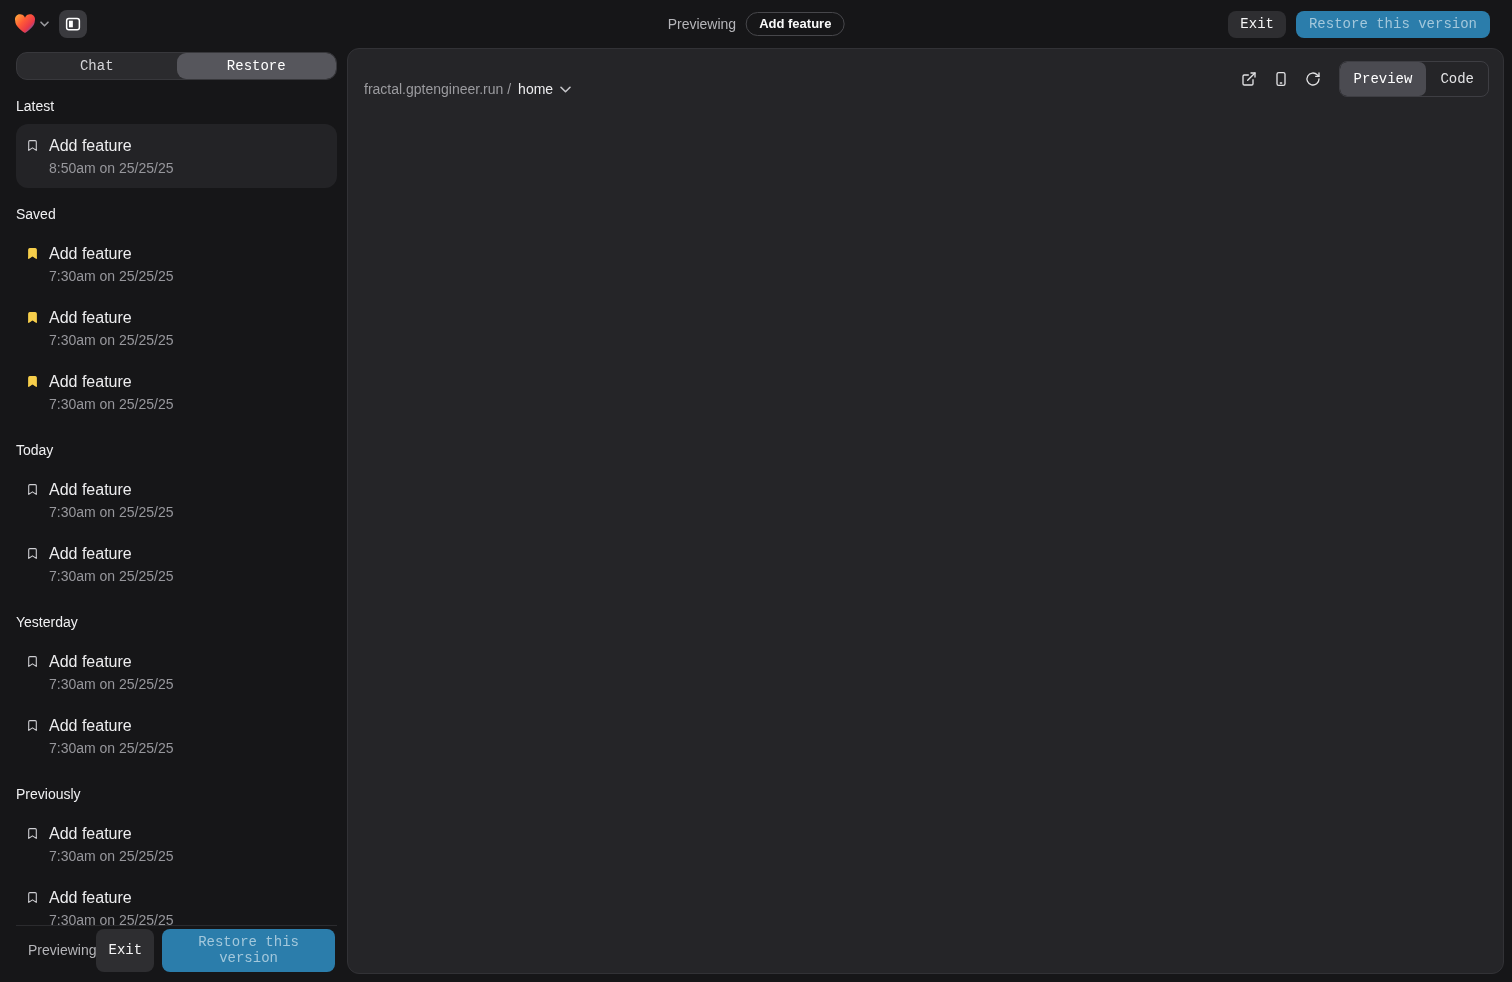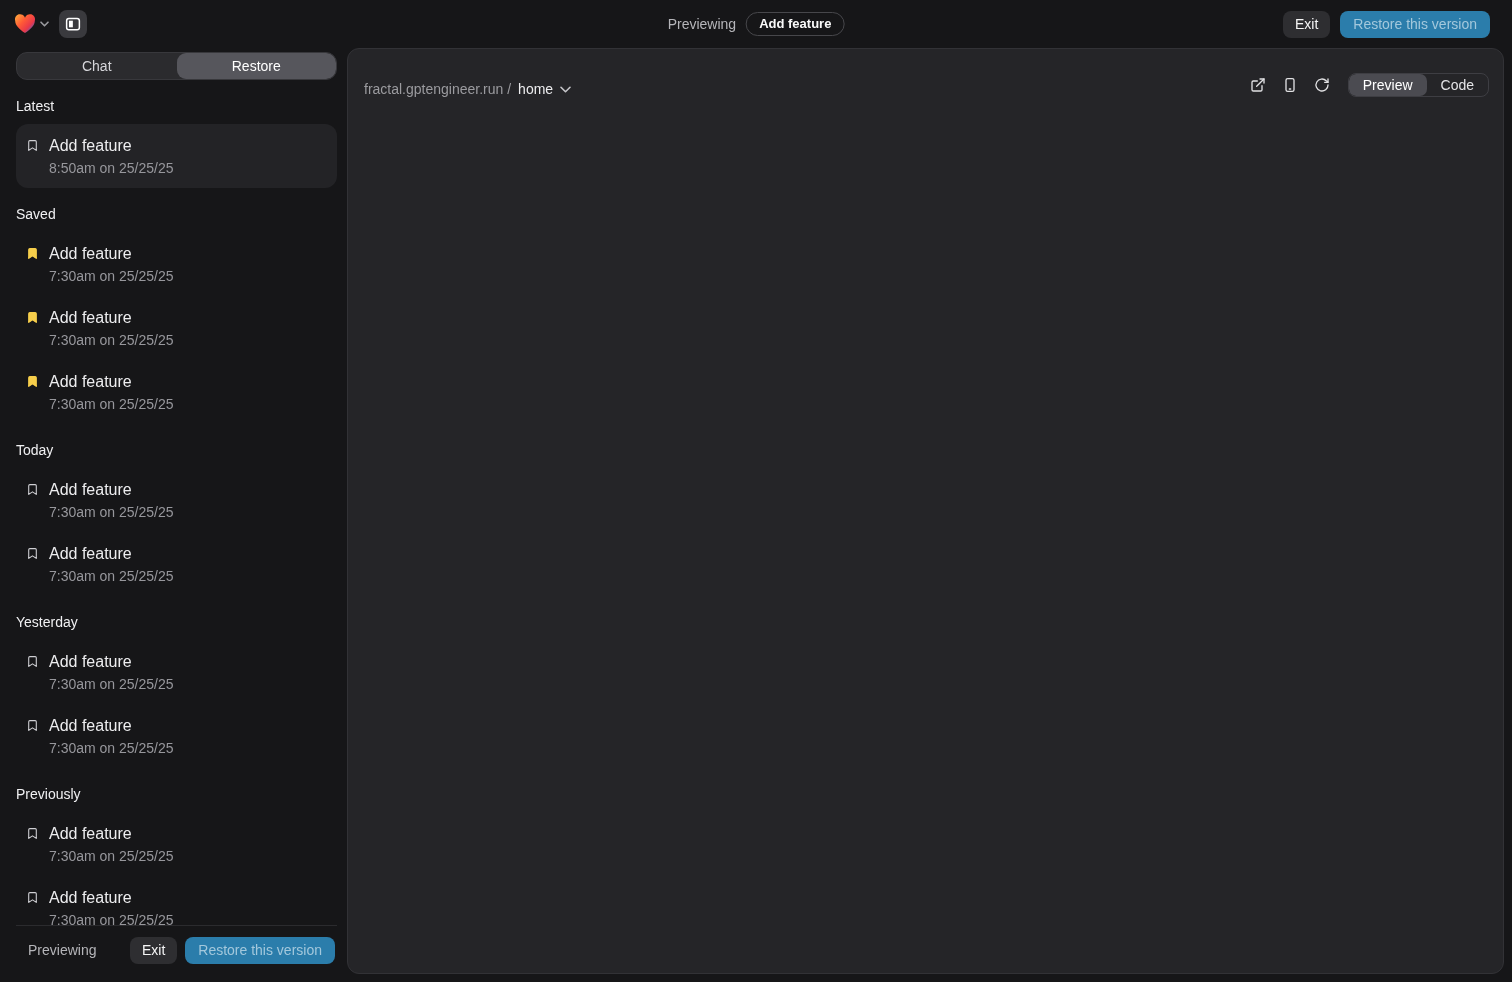--- a/index.html
+++ b/index.html
@@ -5,21 +5,21 @@
   * { margin:0; padding:0; box-sizing:border-box; }
   html,body { width:1512px; height:982px; }
   body {
     background:#161618;
     font-family:"Liberation Sans", sans-serif;
     color:#ececee;
     overflow:hidden;
     display:flex;
     flex-direction:column;
   }
-  button { font-family:Liberation Sans, sans-serif; cursor:pointer; border:none; background:none; color:inherit; }
+  button { font-family:Liberation Mono, monospace; cursor:pointer; border:none; background:none; color:inherit; }
 
   
   .topbar {
     height:48px; flex:0 0 48px;
     display:flex; align-items:center;
     padding:0 22px 0 12px;
     position:relative;
   }
   .topbar-left { display:flex; align-items:center; gap:8px; }
   .logo-wrap { display:flex; align-items:center; gap:4px; padding:2px; border-radius:6px; }
@@ -93,21 +93,21 @@
   }
   .url { display:flex; align-items:center; gap:7px; font-size:14px; }
   .url-prefix { color:#9b9b9f; }
   .url-page { color:#ececee; font-weight:500; }
   .bar-right { margin-left:auto; display:flex; align-items:center; gap:8px; }
   .icon-btn {
     width:24px; height:24px; display:flex; align-items:center; justify-content:center;
     border-radius:6px; color:#e2e2e4;
   }
   .seg {
-    margin-left:6px; height:24px; display:flex; align-items:stretch;
+    margin-left:6px; height:36px; display:flex; align-items:stretch;
     border:1px solid #3e3e43; border-radius:8px; overflow:hidden;
   }
   .seg-btn { padding:0 14px; font-size:14px; color:#e4e4e6; border-radius:7px; }
   .seg-btn.active { background:#4b4b51; color:#ffffff; font-weight:500; }
   .preview-content { flex:1; }
 
   svg { display:block; }
 </style>
 </head>
 <body>

